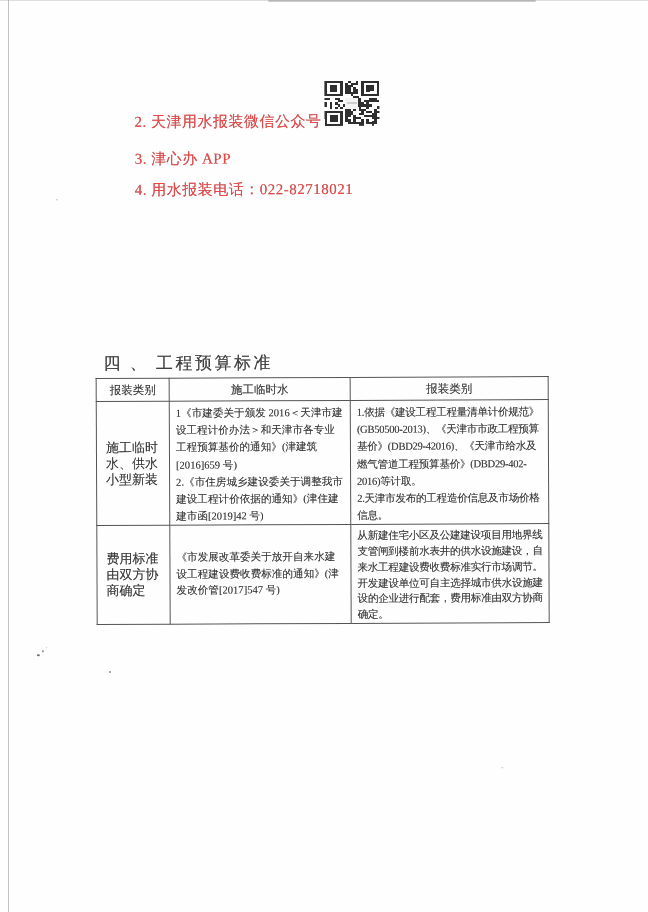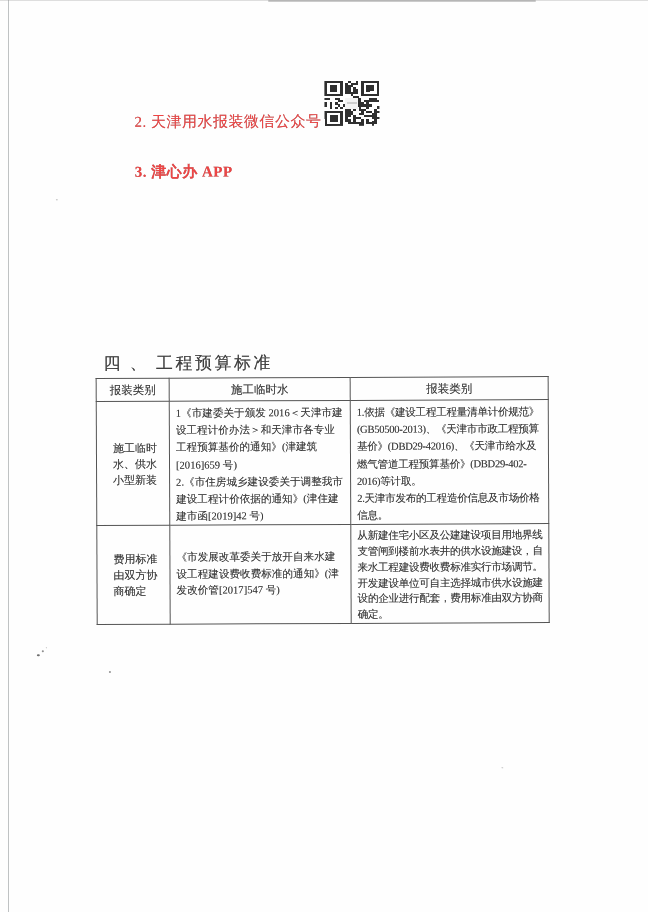--- a/index.html
+++ b/index.html
@@ -17,43 +17,43 @@
   .edge-top-smudge{position:absolute;left:268px;top:0;width:268px;height:2px;
     background:rgba(110,110,110,.35);border-radius:1px;}
   .content{
     position:absolute;left:0;top:0;width:648px;height:912px;
     transform:rotate(-0.25deg);transform-origin:324px 460px;
   }
   .list-item{
     position:absolute;left:136px;font-size:15px;letter-spacing:.5px;
     color:#ef4444;text-shadow:0 0 .5px rgba(66,66,66,.55);white-space:nowrap;
   }
-  .li-2{top:112px;} .li-3{top:162px;font-weight:bold;} .li-4{top:180px;}
+  .li-2{top:112px;} .li-3{top:149px;} .li-4{top:180px;}
   .qr{position:absolute;left:326px;top:81px;width:55px;height:45px;}
   .qr svg{width:100%;height:100%;display:block;}
   .section-title{
     position:absolute;left:101px;top:348px;margin:3px;
     font-size:17px;font-weight:normal;letter-spacing:2.5px;color:#3f3f3f;
     text-shadow:0 0 .5px rgba(63,63,63,.55);white-space:nowrap;
   }
   table.budget{
     position:absolute;left:96px;top:377px;width:452px;
     border-collapse:collapse;table-layout:fixed;
     border:1.4px solid #484848;
   }
   table.budget th,table.budget td{
     border:1px solid #555;color:#3a3a3a;font-weight:normal;
     text-shadow:0 0 .4px rgba(58,58,58,.5);
   }
   tr.head-row{height:23px;}
   tr.head-row th{font-size:11.5px;text-align:center;vertical-align:middle;padding:0;}
   tr.body-row1{height:105px;} tr.body-row2{height:79px;}
   td.cat{
-    font-size:11px;line-height:16px;text-align:left;
-    vertical-align:middle;padding:0 3px 0 16px;
+    font-size:13px;line-height:16px;text-align:left;
+    vertical-align:middle;padding:0 3px 0 9px;
   }
   td.basis,td.standard{
     font-size:10.6px;text-align:left;vertical-align:top;padding:3px 6px 0 6px;
   }
   tr.body-row1 td.basis,tr.body-row1 td.standard{line-height:17.2px;}
   tr.body-row2 td.standard{line-height:15.7px;}
   tr.body-row2 td.basis{vertical-align:middle;line-height:16.5px;padding-top:0;}
   td.standard{letter-spacing:-.3px;padding-right:4px;}
   td p{margin:0;}
   
@@ -217,20 +217,23 @@
           <rect x="14" y="20" width="1.02" height="1.02"></rect>
           <rect x="18" y="20" width="1.02" height="1.02"></rect>
         </g>
     </svg>
   </div>
 
   <div class="list-item li-3">
     <span>3. 津心办 APP</span>
   </div>
 
+  <div class="list-item li-4">
+    <span>4. 用水报装电话：022-82718021</span>
+  </div>
 
   <h2 class="section-title">四 、 工程预算标准</h2>
 
   <table class="budget">
     <colgroup>
         <col style="width:73px">
         <col style="width:181px">
         <col style="width:198px">
       </colgroup>
     <tbody>

